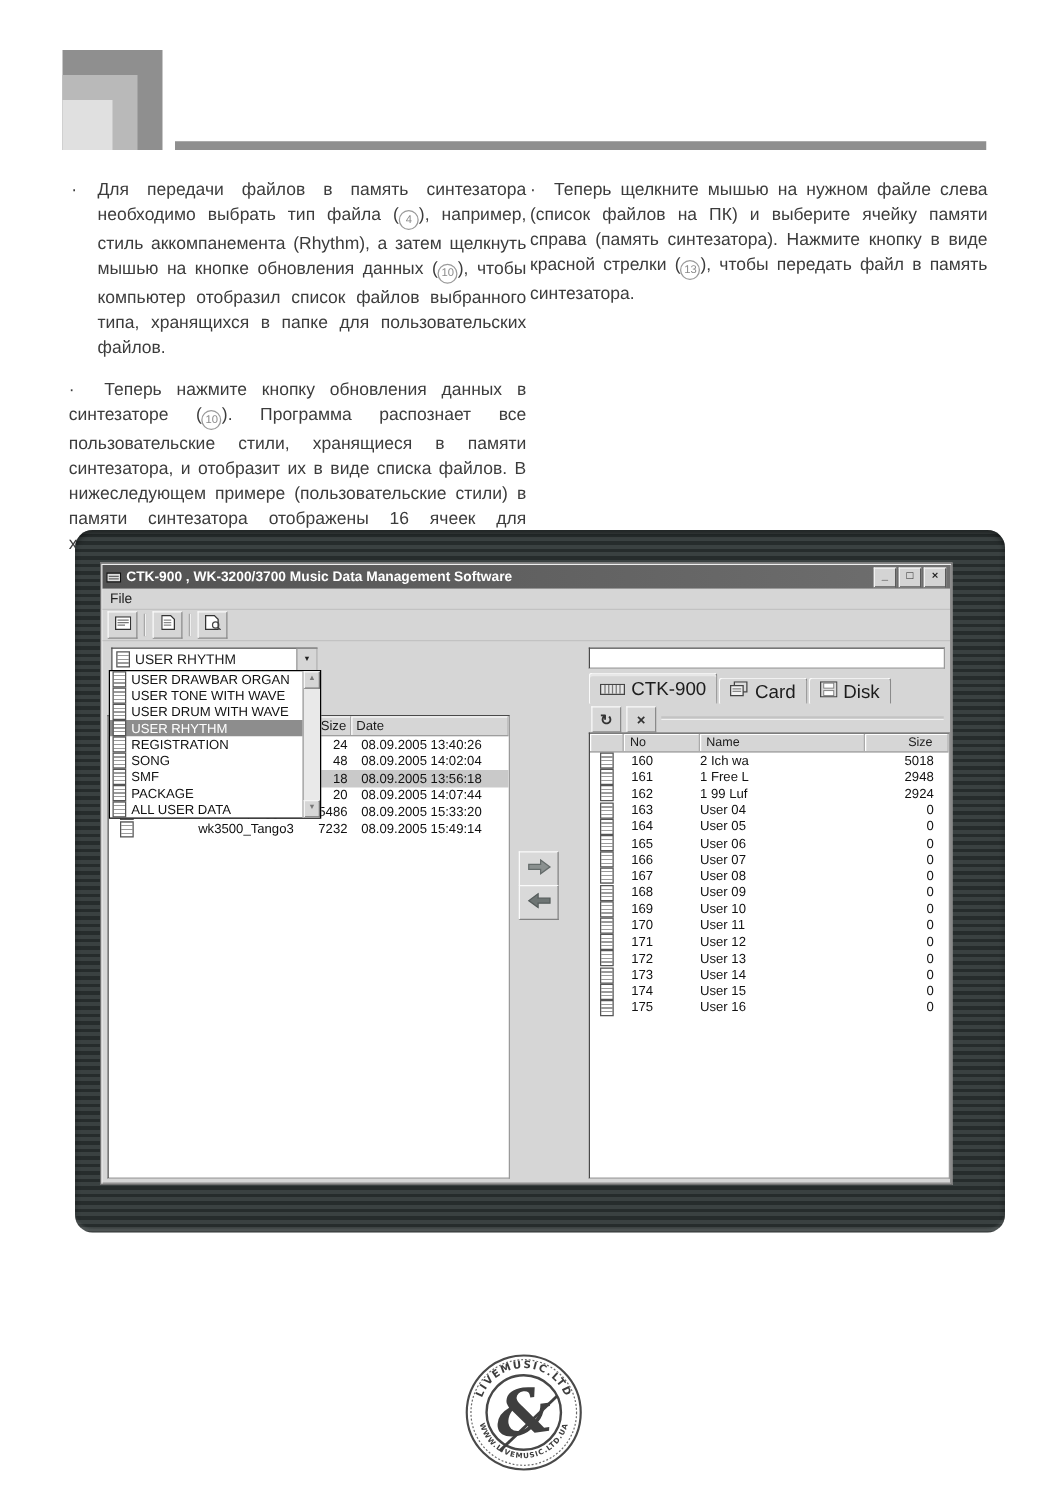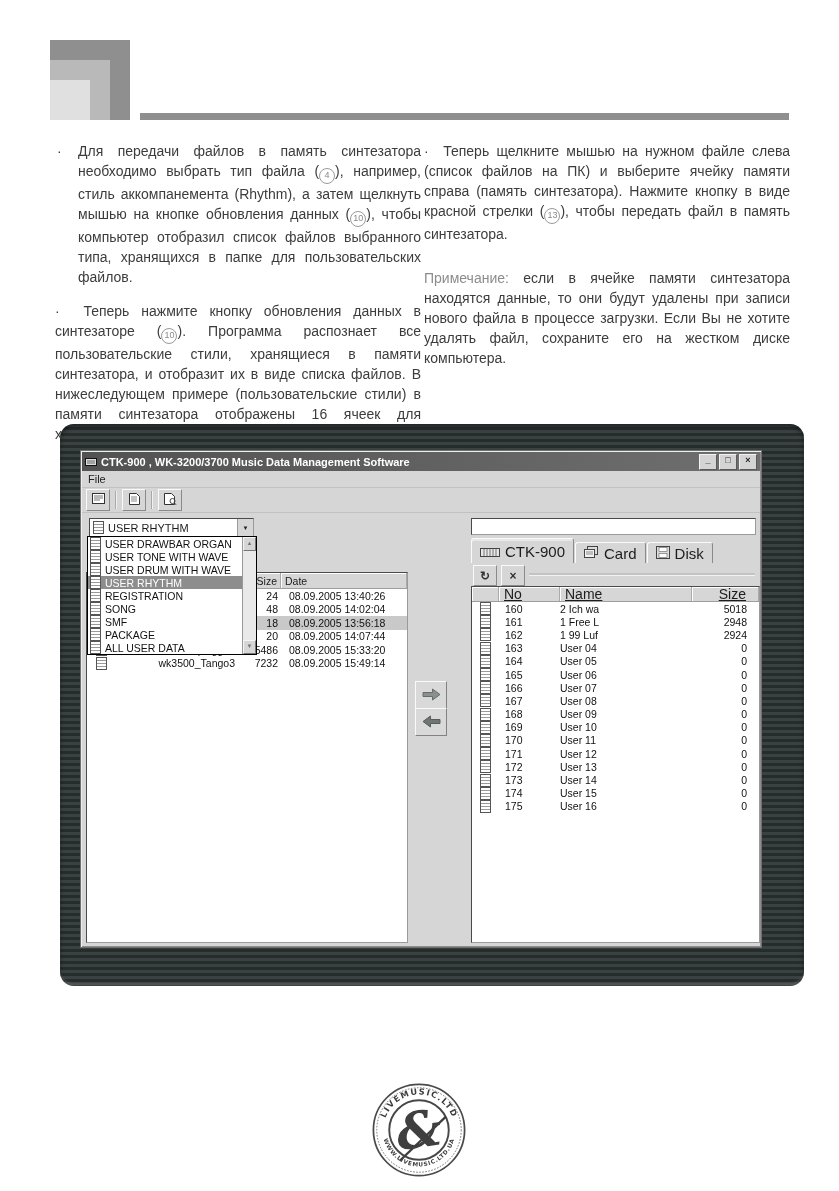--- a/index.html
+++ b/index.html
@@ -100,21 +100,21 @@
   .tab.active{height:24px;font-weight:normal;box-shadow:inset 0 2px 0 #e8e8e8;}
   .rtb{position:absolute;top:114px;width:22px;height:19px;background:#d6d6d6;border:1px solid #8a8a8a;
        border-top-color:#fafafa;border-left-color:#fafafa;display:flex;align-items:center;justify-content:center;
        font-size:12px;color:#333;font-weight:bold;}
   .rtb1{left:392px;}
   .rtb2{left:420px;}
   .rtb-line{position:absolute;left:448px;top:122px;width:226px;height:2px;background:#c3c3c3;border-bottom:1px solid #f2f2f2;}
 
   .rtable{position:absolute;left:390px;top:135px;width:287px;height:355px;background:#fff;
           border:1px solid #9a9a9a;border-top-color:#4a4a4a;border-left-color:#4a4a4a;overflow:hidden;}
-  .rhead{height:14px;display:flex;background:#d6d6d6;border-bottom:1px solid #9e9e9e;font-size:14px;align-items:center;text-decoration:underline;}
+  .rhead{height:14px;display:flex;background:#d6d6d6;border-bottom:1px solid #9e9e9e;font-size:10px;align-items:center;}
   .rh{border-right:1px solid #aaa;box-shadow:inset 1px 1px 0 #fff;height:100%;display:flex;align-items:center;padding-left:5px;box-sizing:border-box;}
   .rh-ico{width:27px;}
   .rh-no{width:61px;}
   .rh-name{width:132px;}
   .rh-size{flex:1;justify-content:flex-end;padding-right:12px;}
   .rrow{height:13.2px;display:flex;align-items:center;font-size:10.5px;color:#111;}
   .rt-ico{width:27px;display:flex;justify-content:center;}
   .rt-no{width:61px;padding-left:6px;box-sizing:border-box;}
   .rt-name{width:132px;}
   .rt-size{flex:1;text-align:right;padding-right:12px;}
@@ -137,24 +137,20 @@
       <span class="bullet-abs">·</span><span>Для передачи файлов в память синтезатора необходимо выбрать тип файла (</span><span class="cnum">4</span><span>), например, стиль аккомпанемента (Rhythm), а затем щелкнуть мышью на кнопке обновления данных (</span><span class="cnum">10</span><span>), чтобы компьютер отобразил список файлов выбранного типа, хранящихся в папке для пользовательских файлов.</span>
     </p>
     <p class="para">
       <span>·</span>&nbsp;&nbsp;<span>Теперь нажмите кнопку обновления данных в синтезаторе (</span><span class="cnum">10</span><span>). Программа распознает все пользовательские стили, хранящиеся в памяти синтезатора, и отобразит их в виде списка файлов. В нижеследующем примере (пользовательские стили) в памяти синтезатора отображены 16 ячеек для хранения пользовательских стилей.</span>
     </p>
   </div>
 
   <div class="col col-r">
     <p class="para">
       <span>·</span>&nbsp;&nbsp;<span>Теперь щелкните мышью на нужном файле слева (список файлов на ПК) и выберите ячейку памяти справа (память синтезатора). Нажмите кнопку в виде красной стрелки (</span><span class="cnum">13</span><span>), чтобы передать файл в память синтезатора.</span>
-    </p>
-    <p class="para" style="margin-top:24px;">
-      <span class="note-label">Примечание:</span>
-      <span>если в ячейке памяти синтезатора находятся данные, то они будут удалены при записи нового файла в процессе загрузки. Если Вы не хотите удалять файл, сохраните его на жестком диске компьютера.</span>
     </p>
   </div>
 
   <div class="bezel">
     <div class="win">
 
       <div class="tbar">
         <span class="ticon">
           <svg width="12" height="10">
               <rect x="0.5" y="1.5" width="11" height="7" fill="#ddd" stroke="#111"></rect>

